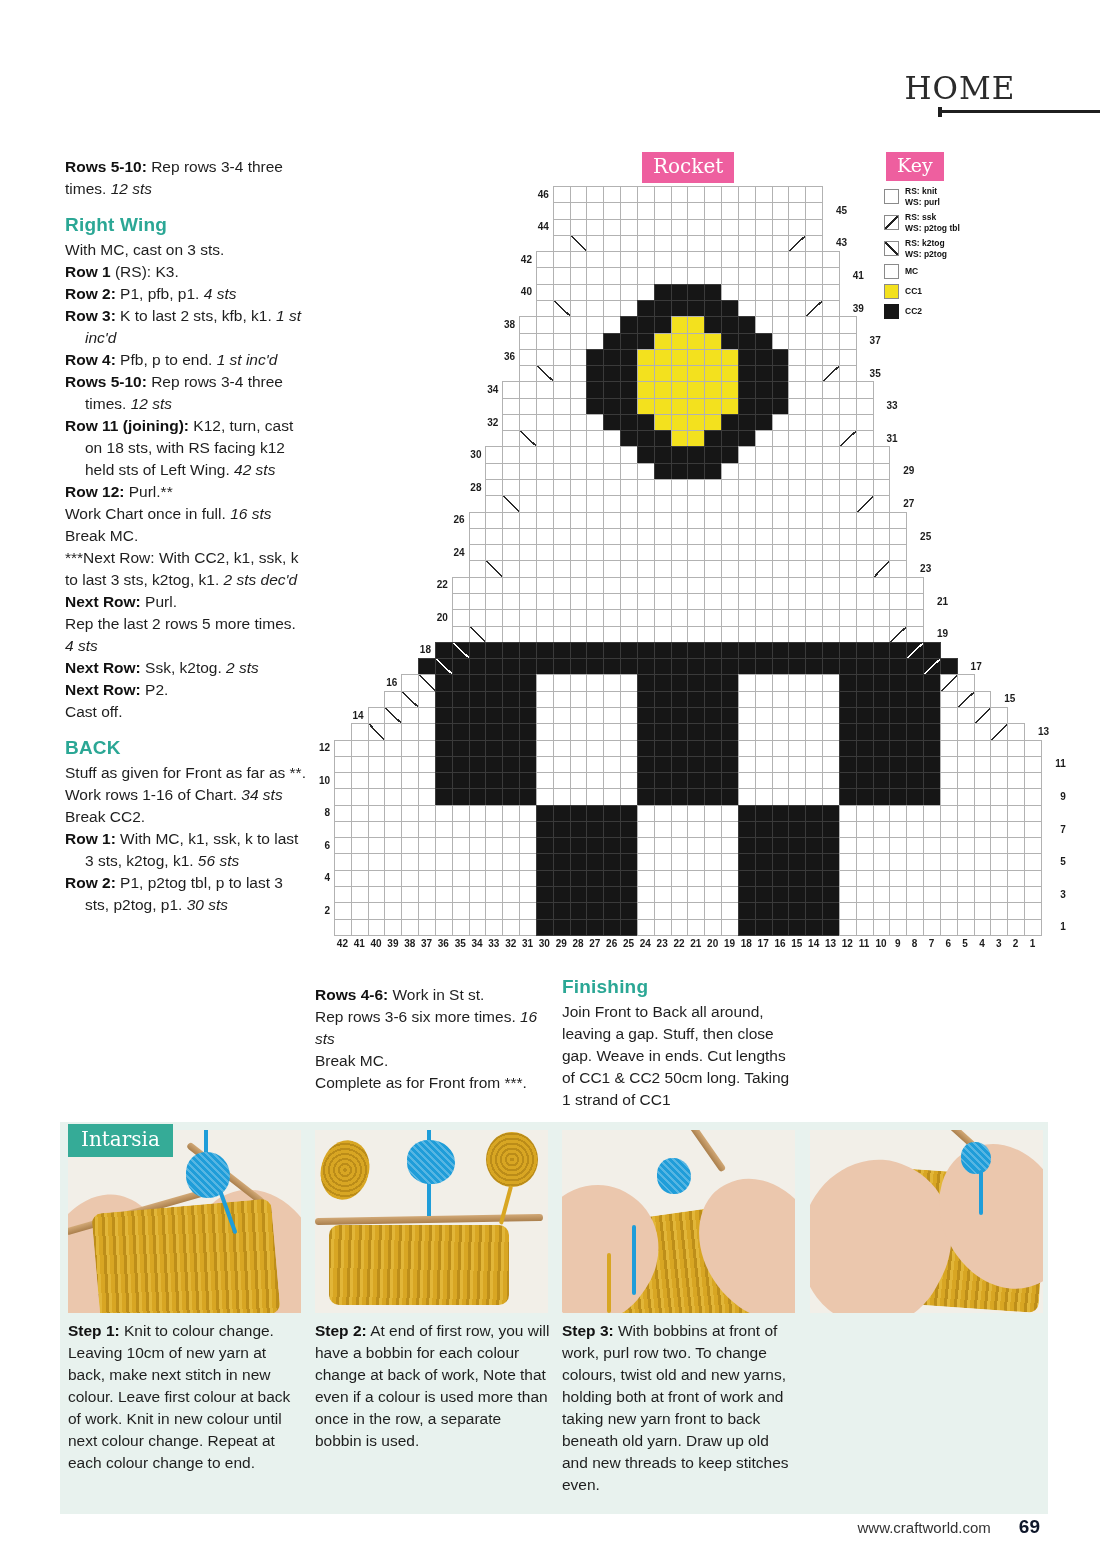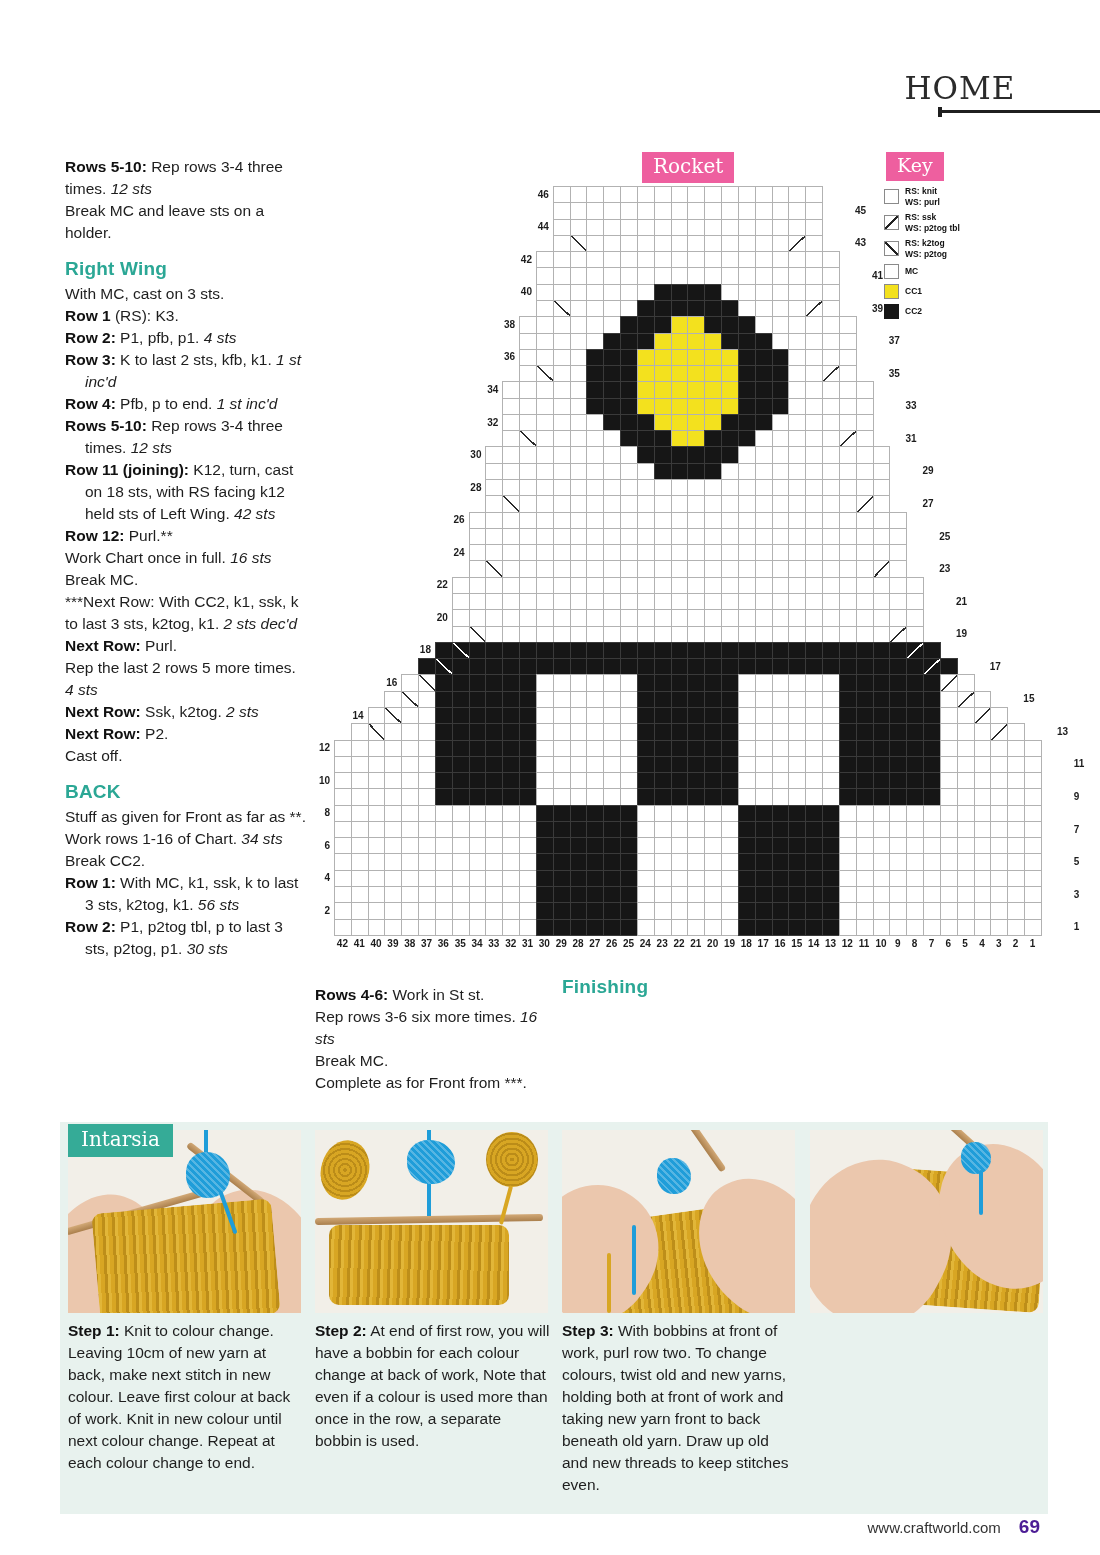--- a/index.html
+++ b/index.html
@@ -43,21 +43,21 @@
   .cell{position:absolute;box-sizing:border-box;border:1px solid #b2b2b2;}
   .cell.w{background:#fff;}
   .cell.k{background:#161616;border-color:#3a3a3a;}
   .cell.y{background:#f3e11e;}
   .cell.f{background-image:linear-gradient(to top right, rgba(0,0,0,0) 47%, #2b2b2b 47%, #2b2b2b 54%, rgba(0,0,0,0) 54%);}
   .cell.b{background-image:linear-gradient(to bottom right, rgba(0,0,0,0) 47%, #2b2b2b 47%, #2b2b2b 54%, rgba(0,0,0,0) 54%);}
   .cell.g{background-image:linear-gradient(to top right, rgba(0,0,0,0) 47%, #fff 47%, #fff 54%, rgba(0,0,0,0) 54%);}
   .cell.h{background-image:linear-gradient(to bottom right, rgba(0,0,0,0) 47%, #fff 47%, #fff 54%, rgba(0,0,0,0) 54%);}
   .rowlab,.collab{position:absolute;font-size:10px;font-weight:700;color:#1c1c1c;}
   .rowlab{width:20px;}
-  .rowlab.rt{text-align:left;margin-left:28px;}
+  .rowlab.rt{text-align:right;}
   .rowlab.lt{text-align:right;}
   .collab{text-align:center;}
   
   .strip{position:absolute;left:60px;top:1122px;width:988px;height:392px;background:#e8f2ee;}
   .intarsia-label{position:absolute;left:8px;top:2px;background:#35ab97;color:#fff;z-index:3;
                   font-family:"DejaVu Serif",serif;font-size:20px;padding:3px 13px 6px;}
   .photo{position:absolute;top:8px;width:233px;height:183px;background:#f2efe8;overflow:hidden;}
   .step{position:absolute;top:198px;width:236px;font-size:15px;line-height:21.5px;}
   #ph1,#st1{left:8px;} #ph2,#st2{left:255px;} #ph3,#st3{left:502px;} #ph4,#st4{left:750px;}
   
@@ -66,34 +66,33 @@
     background-image:repeating-linear-gradient(92deg, rgba(120,80,0,.28) 0 3px, rgba(255,230,120,.25) 3px 6px, rgba(0,0,0,0) 6px 10px);}
   .yblob{position:absolute;background:#d8a623;border-radius:50%;
     background-image:repeating-radial-gradient(circle, rgba(120,80,0,.3) 0 2px, rgba(0,0,0,0) 2px 5px);}
   .needle{position:absolute;height:7px;background:linear-gradient(#d2a977,#aa7f4c);border-radius:4px;}
   .blue{position:absolute;background:#1f9dd9;border-radius:46% 54% 50% 50%;
     background-image:repeating-linear-gradient(45deg, rgba(255,255,255,.25) 0 2px, rgba(0,0,0,0) 2px 5px);}
   .strand{position:absolute;width:4px;background:#1f9dd9;border-radius:3px;}
   .ystrand{position:absolute;width:4px;background:#d8a623;border-radius:3px;}
   
   .footer{position:absolute;top:1516px;left:640px;width:400px;text-align:right;font-size:15px;color:#333;}
-  .pageno{font-weight:700;font-size:19px;color:#4c1d95;margin-left:18px;}
+  .pageno{font-weight:700;font-size:19px;color:#0f172a;margin-left:28px;}
 </style>
 </head>
 <body>
 
 <div class="page">
 
   <div class="home">HOME</div>
   <div class="home-rule"></div>
 
   <section class="left-col">
     <div>
         <p class="para"><strong>Rows 5-10:</strong> Rep rows 3-4 three times. <em>12 sts</em></p>
-        <p class="para">Break MC and leave sts on a holder.</p>
       </div>
     <h3 class="teal-h">Right Wing</h3>
     <div>
         <p class="para">With MC, cast on 3 sts.</p>
         <p class="para hang"><strong>Row 1</strong> (RS): K3.</p>
         <p class="para hang"><strong>Row 2:</strong> P1, pfb, p1. <em>4 sts</em></p>
         <p class="para hang"><strong>Row 3:</strong> K to last 2 sts, kfb, k1. <em>1 st inc'd</em></p>
         <p class="para hang"><strong>Row 4:</strong> Pfb, p to end. <em>1 st inc'd</em></p>
         <p class="para hang"><strong>Rows 5-10:</strong> Rep rows 3-4 three times. <em>12 sts</em></p>
         <p class="para hang"><strong>Row 11 (joining):</strong> K12, turn, cast on 18 sts, with RS facing k12 held sts of Left Wing. <em>42 sts</em></p>
@@ -1582,20 +1581,23 @@
     </div>
 
   <section class="mid1">
       <p class="para"><strong>Rows 4-6:</strong> Work in St st.</p>
       <p class="para">Rep rows 3-6 six more times. <em>16 sts</em></p>
       <p class="para">Break MC.</p>
       <p class="para">Complete as for Front from ***.</p>
     </section>
   <section class="mid2">
     <h3 class="teal-h">Finishing</h3>
+    <div>
+        <p class="para">Join Front to Back all around, leaving a gap. Stuff, then close gap. Weave in ends. Cut lengths of CC1 &amp; CC2 50cm long. Taking 1 strand of CC1</p>
+      </div>
   </section>
 
   <div class="strip">
     <div class="intarsia-label">Intarsia</div>
 
     <div class="photo" id="ph1">
       <div class="hand" style="left:-25px;bottom:-30px;width:115px;height:150px;transform:rotate(25deg)"></div>
       <div class="hand" style="right:-20px;bottom:-35px;width:125px;height:160px;transform:rotate(-18deg)"></div>
       <div class="needle" style="left:-5px;top:78px;width:150px;transform:rotate(-16deg)"></div>
       <div class="needle" style="right:28px;top:40px;width:95px;transform:rotate(38deg)"></div>

